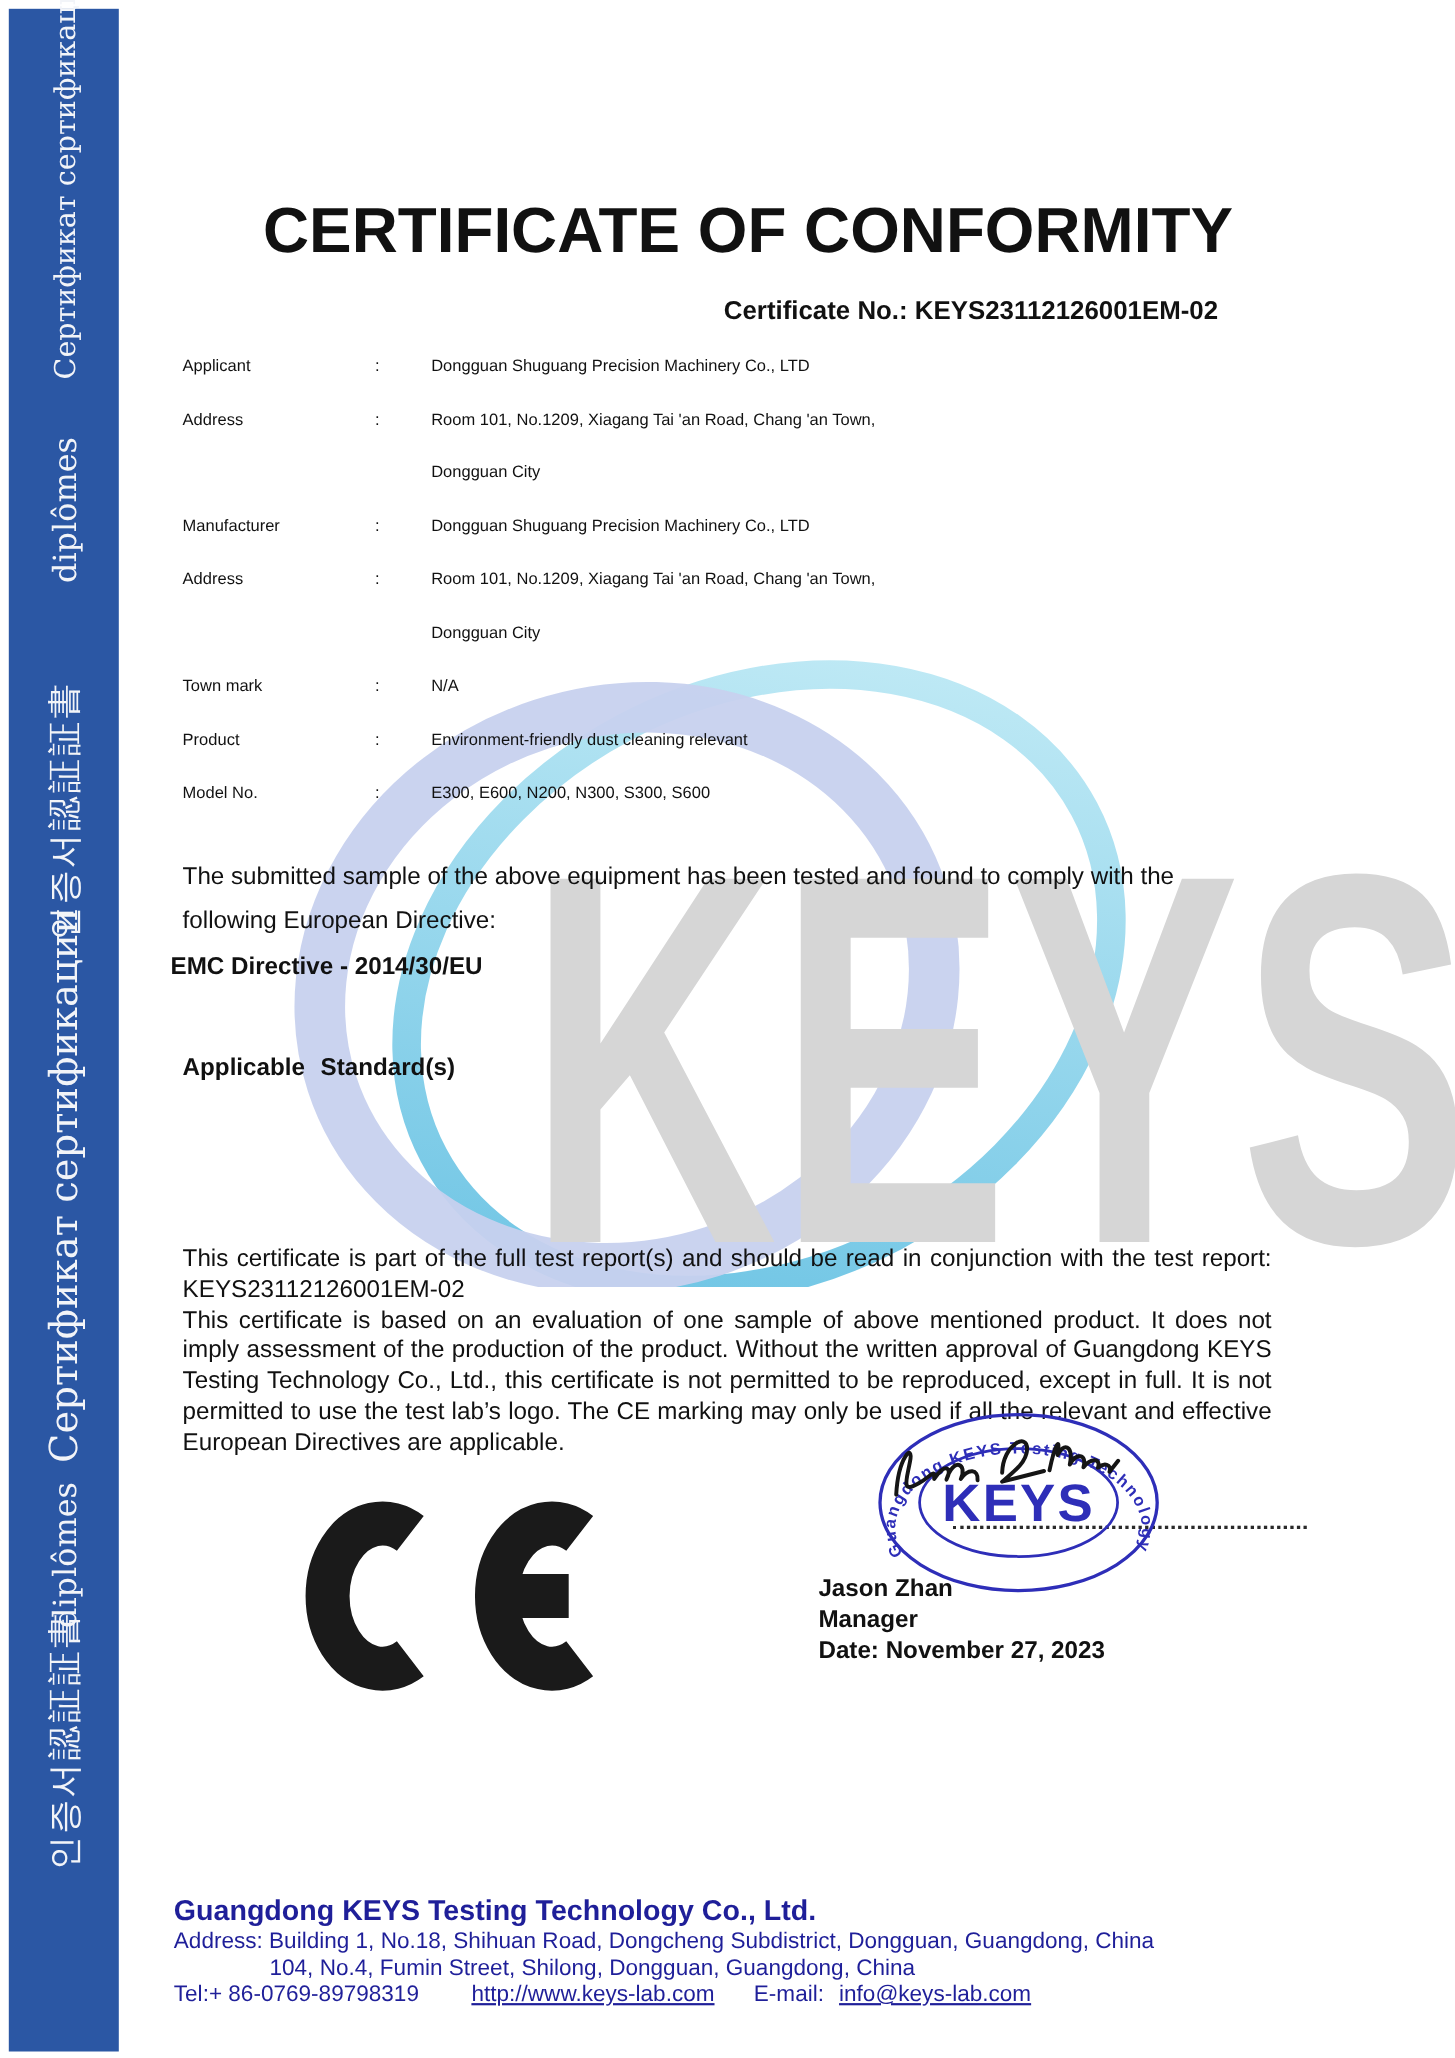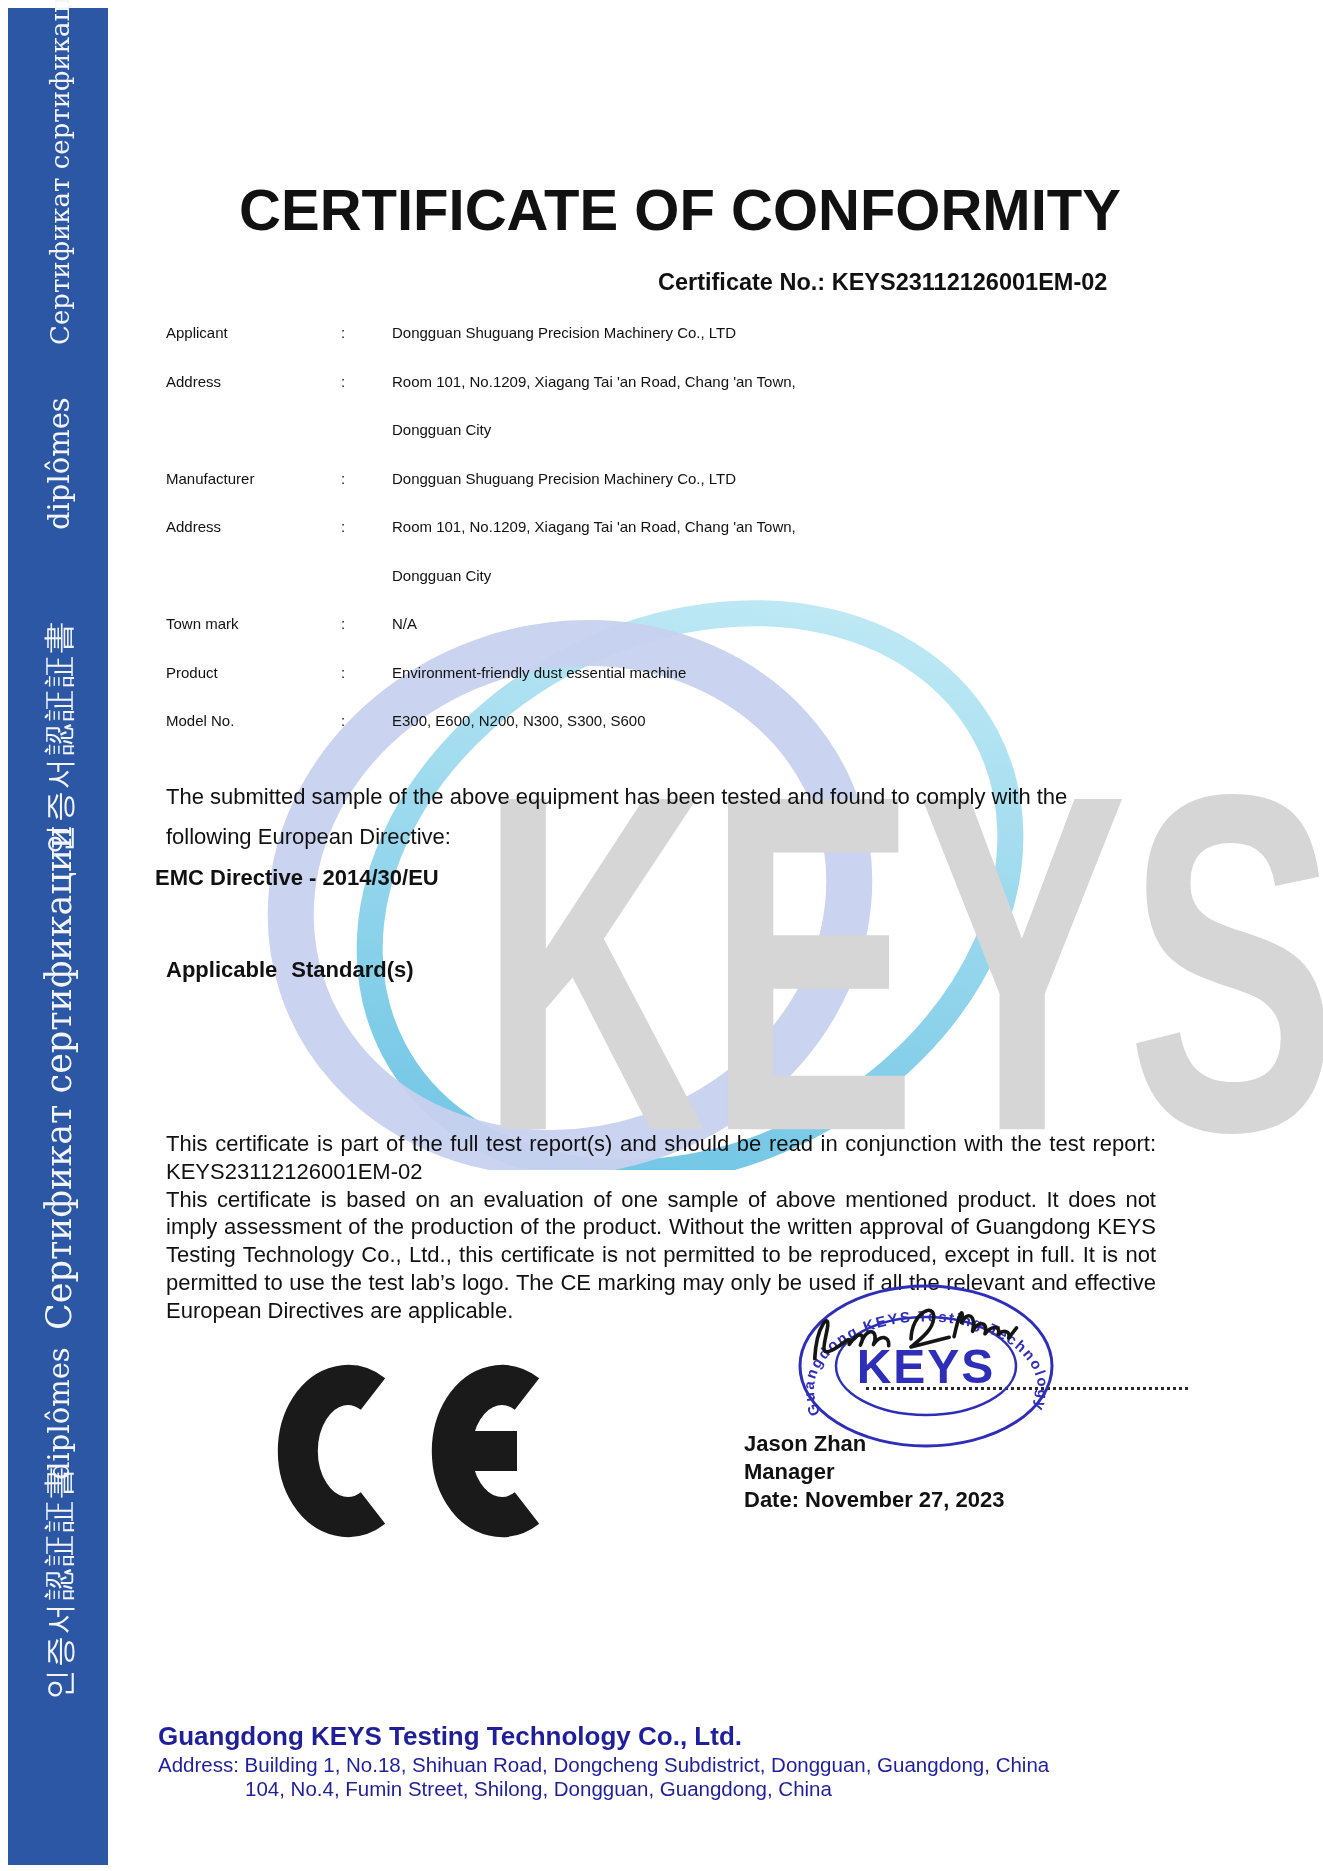--- a/index.html
+++ b/index.html
@@ -112,21 +112,21 @@
 Dongguan City</span>
       </div>
       <div class="frow">
         <span class="flabel">Town mark</span>
         <span class="fcolon">:</span>
         <span class="fvalue">N/A</span>
       </div>
       <div class="frow">
         <span class="flabel">Product</span>
         <span class="fcolon">:</span>
-        <span class="fvalue">Environment-friendly dust essential machine</span>
+        <span class="fvalue">Environment-friendly dust cleaning relevant</span>
       </div>
       <div class="frow">
         <span class="flabel">Model No.</span>
         <span class="fcolon">:</span>
         <span class="fvalue">E300, E600, N200, N300, S300, S600</span>
       </div>
   </div>
 
   <div class="para1">The submitted sample of the above equipment has been tested and found to comply with the following European Directive:</div>
   <div class="directive">EMC Directive - 2014/30/EU</div>
@@ -166,15 +166,21 @@
       <path d="M 118 36 A 50 66 0 1 0 118 150"></path>
       <path d="M 272 36 A 50 66 0 1 0 272 150"></path>
       <path d="M 200 93 L 262 93"></path>
     </g>
   </svg>
 
   <div class="footer">
     <div class="f-company">Guangdong KEYS Testing Technology Co., Ltd.</div>
     <div class="f-line">Address: Building 1, No.18, Shihuan Road, Dongcheng Subdistrict, Dongguan, Guangdong, China</div>
     <div class="f-line f-indent">104, No.4, Fumin Street, Shilong, Dongguan, Guangdong, China</div>
+    <div class="f-line">
+      <span class="f-tel">Tel:+ 86-0769-89798319</span>
+      <span class="f-link f-web">http://www.keys-lab.com</span>
+      <span class="f-email-label">E-mail:</span>
+      <span class="f-link">info@keys-lab.com</span>
+    </div>
   </div>
 
 </div>
 
 </body></html>

